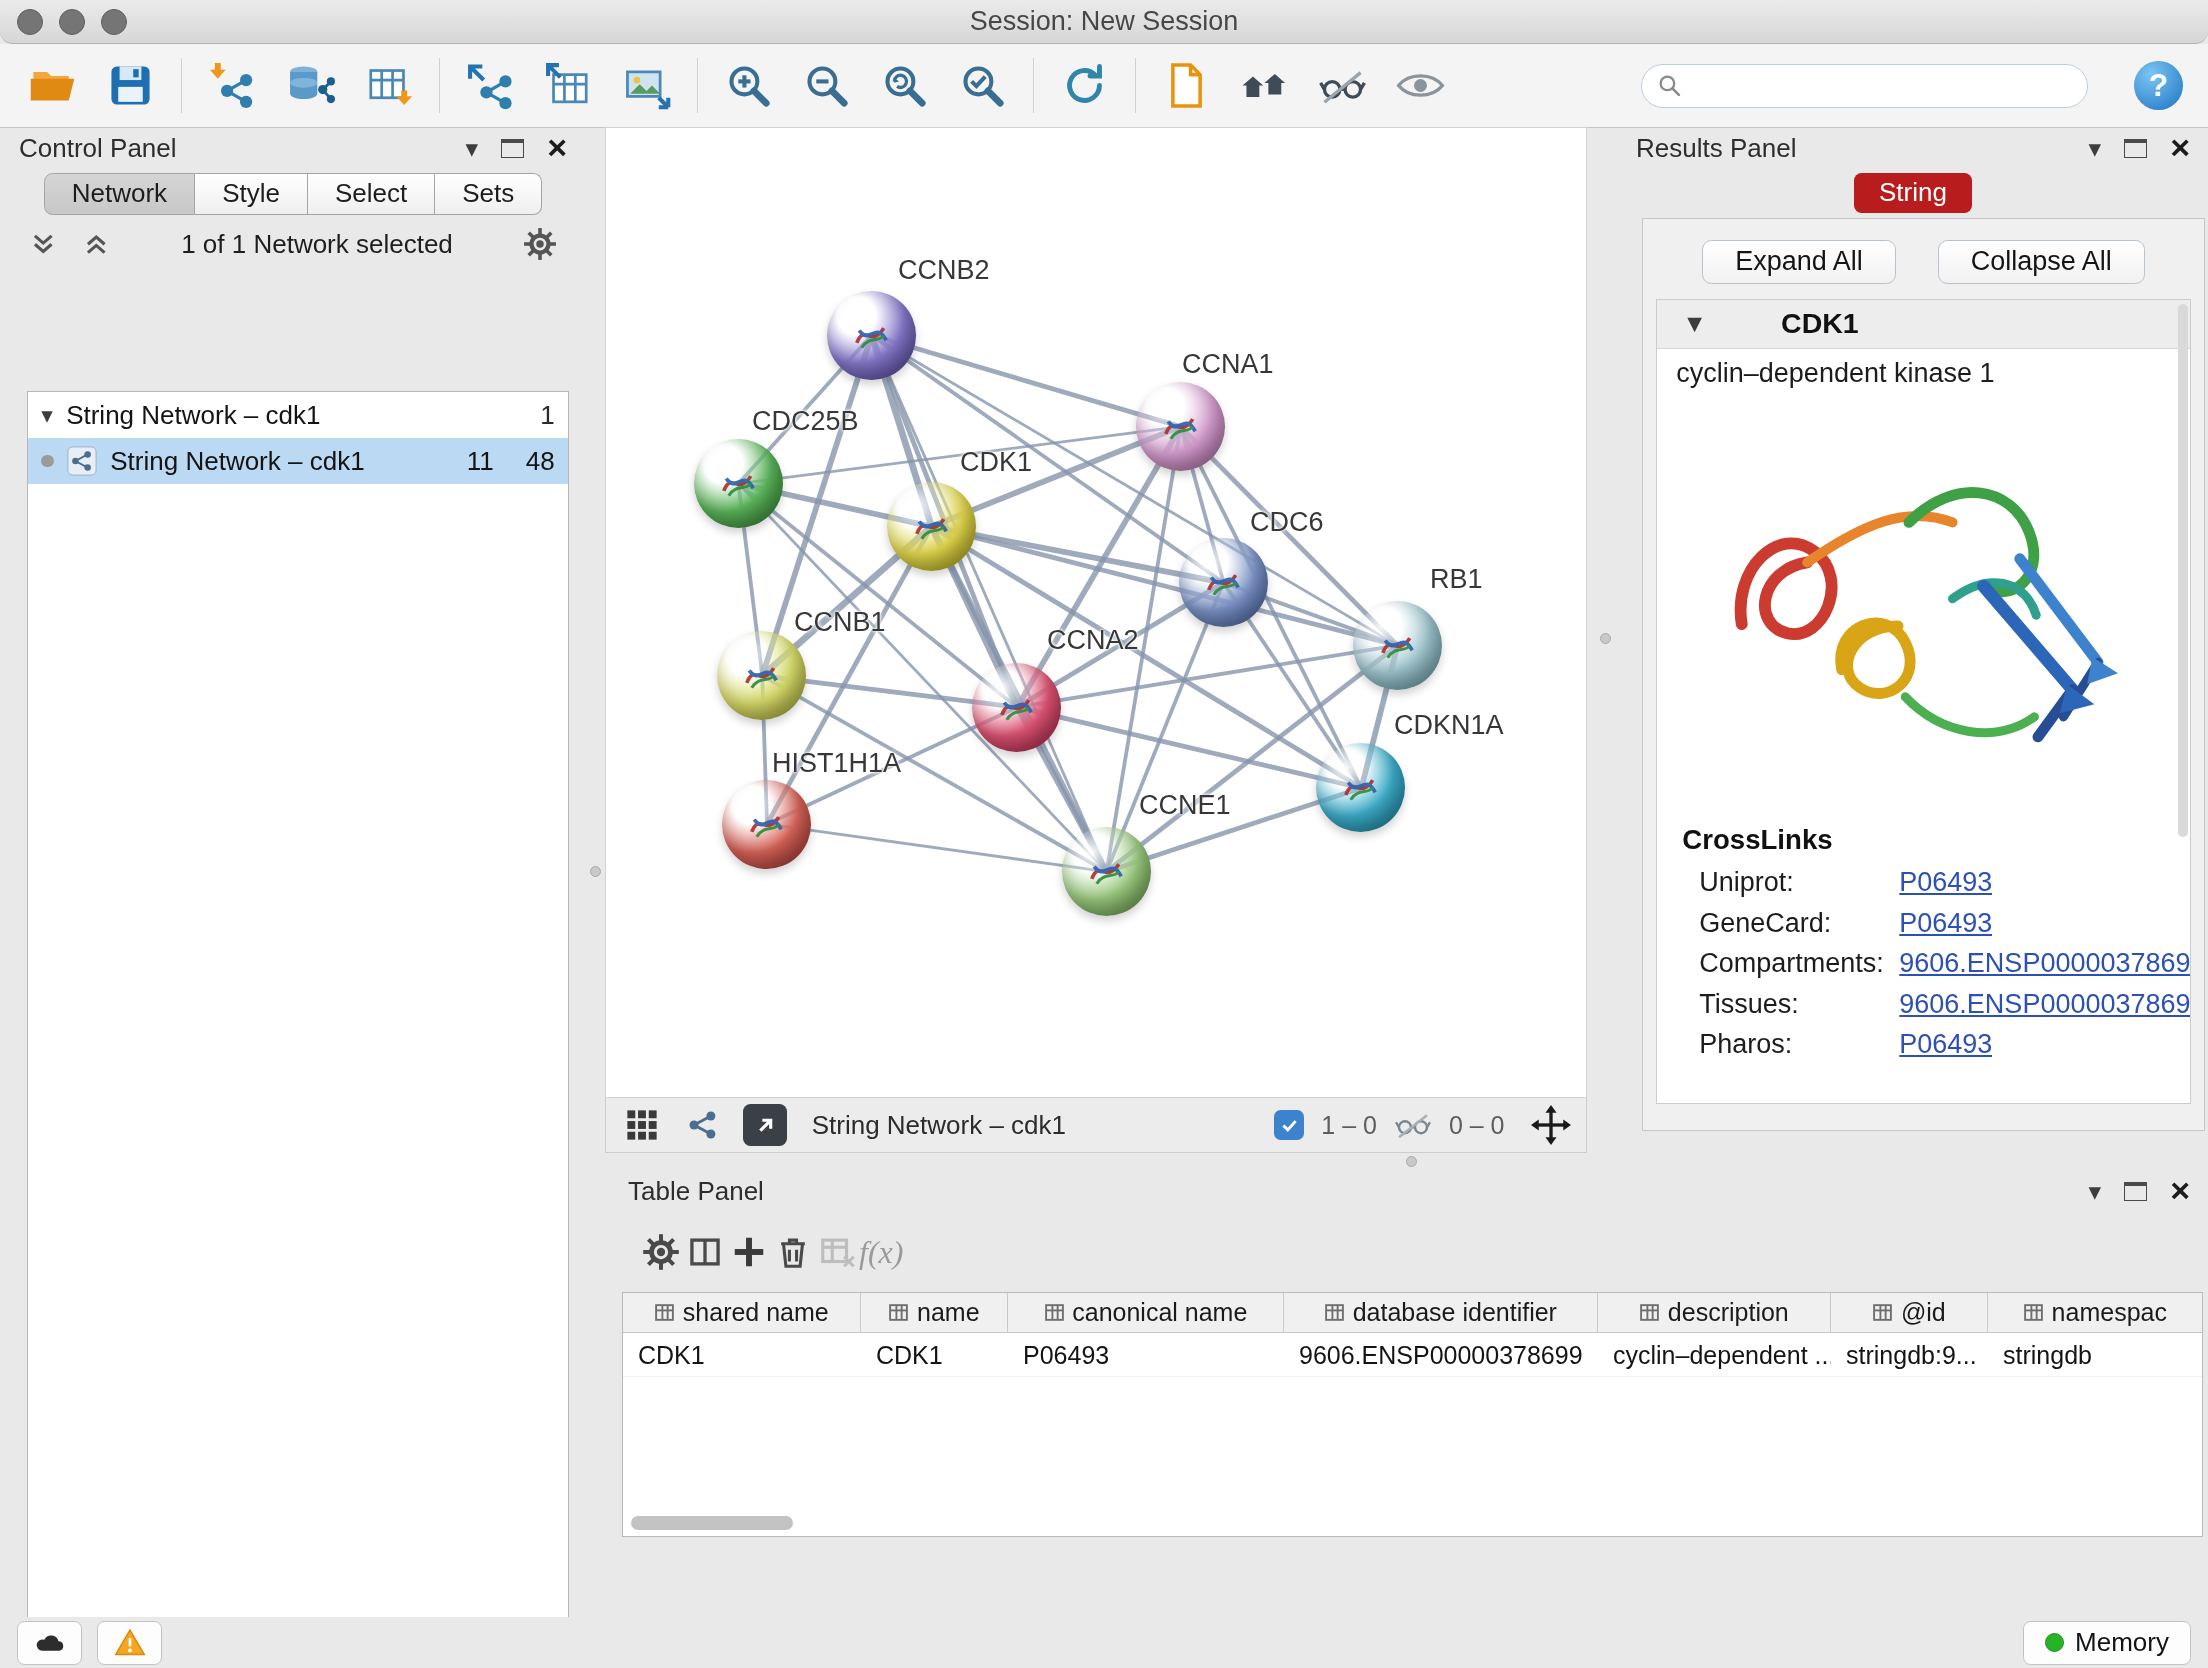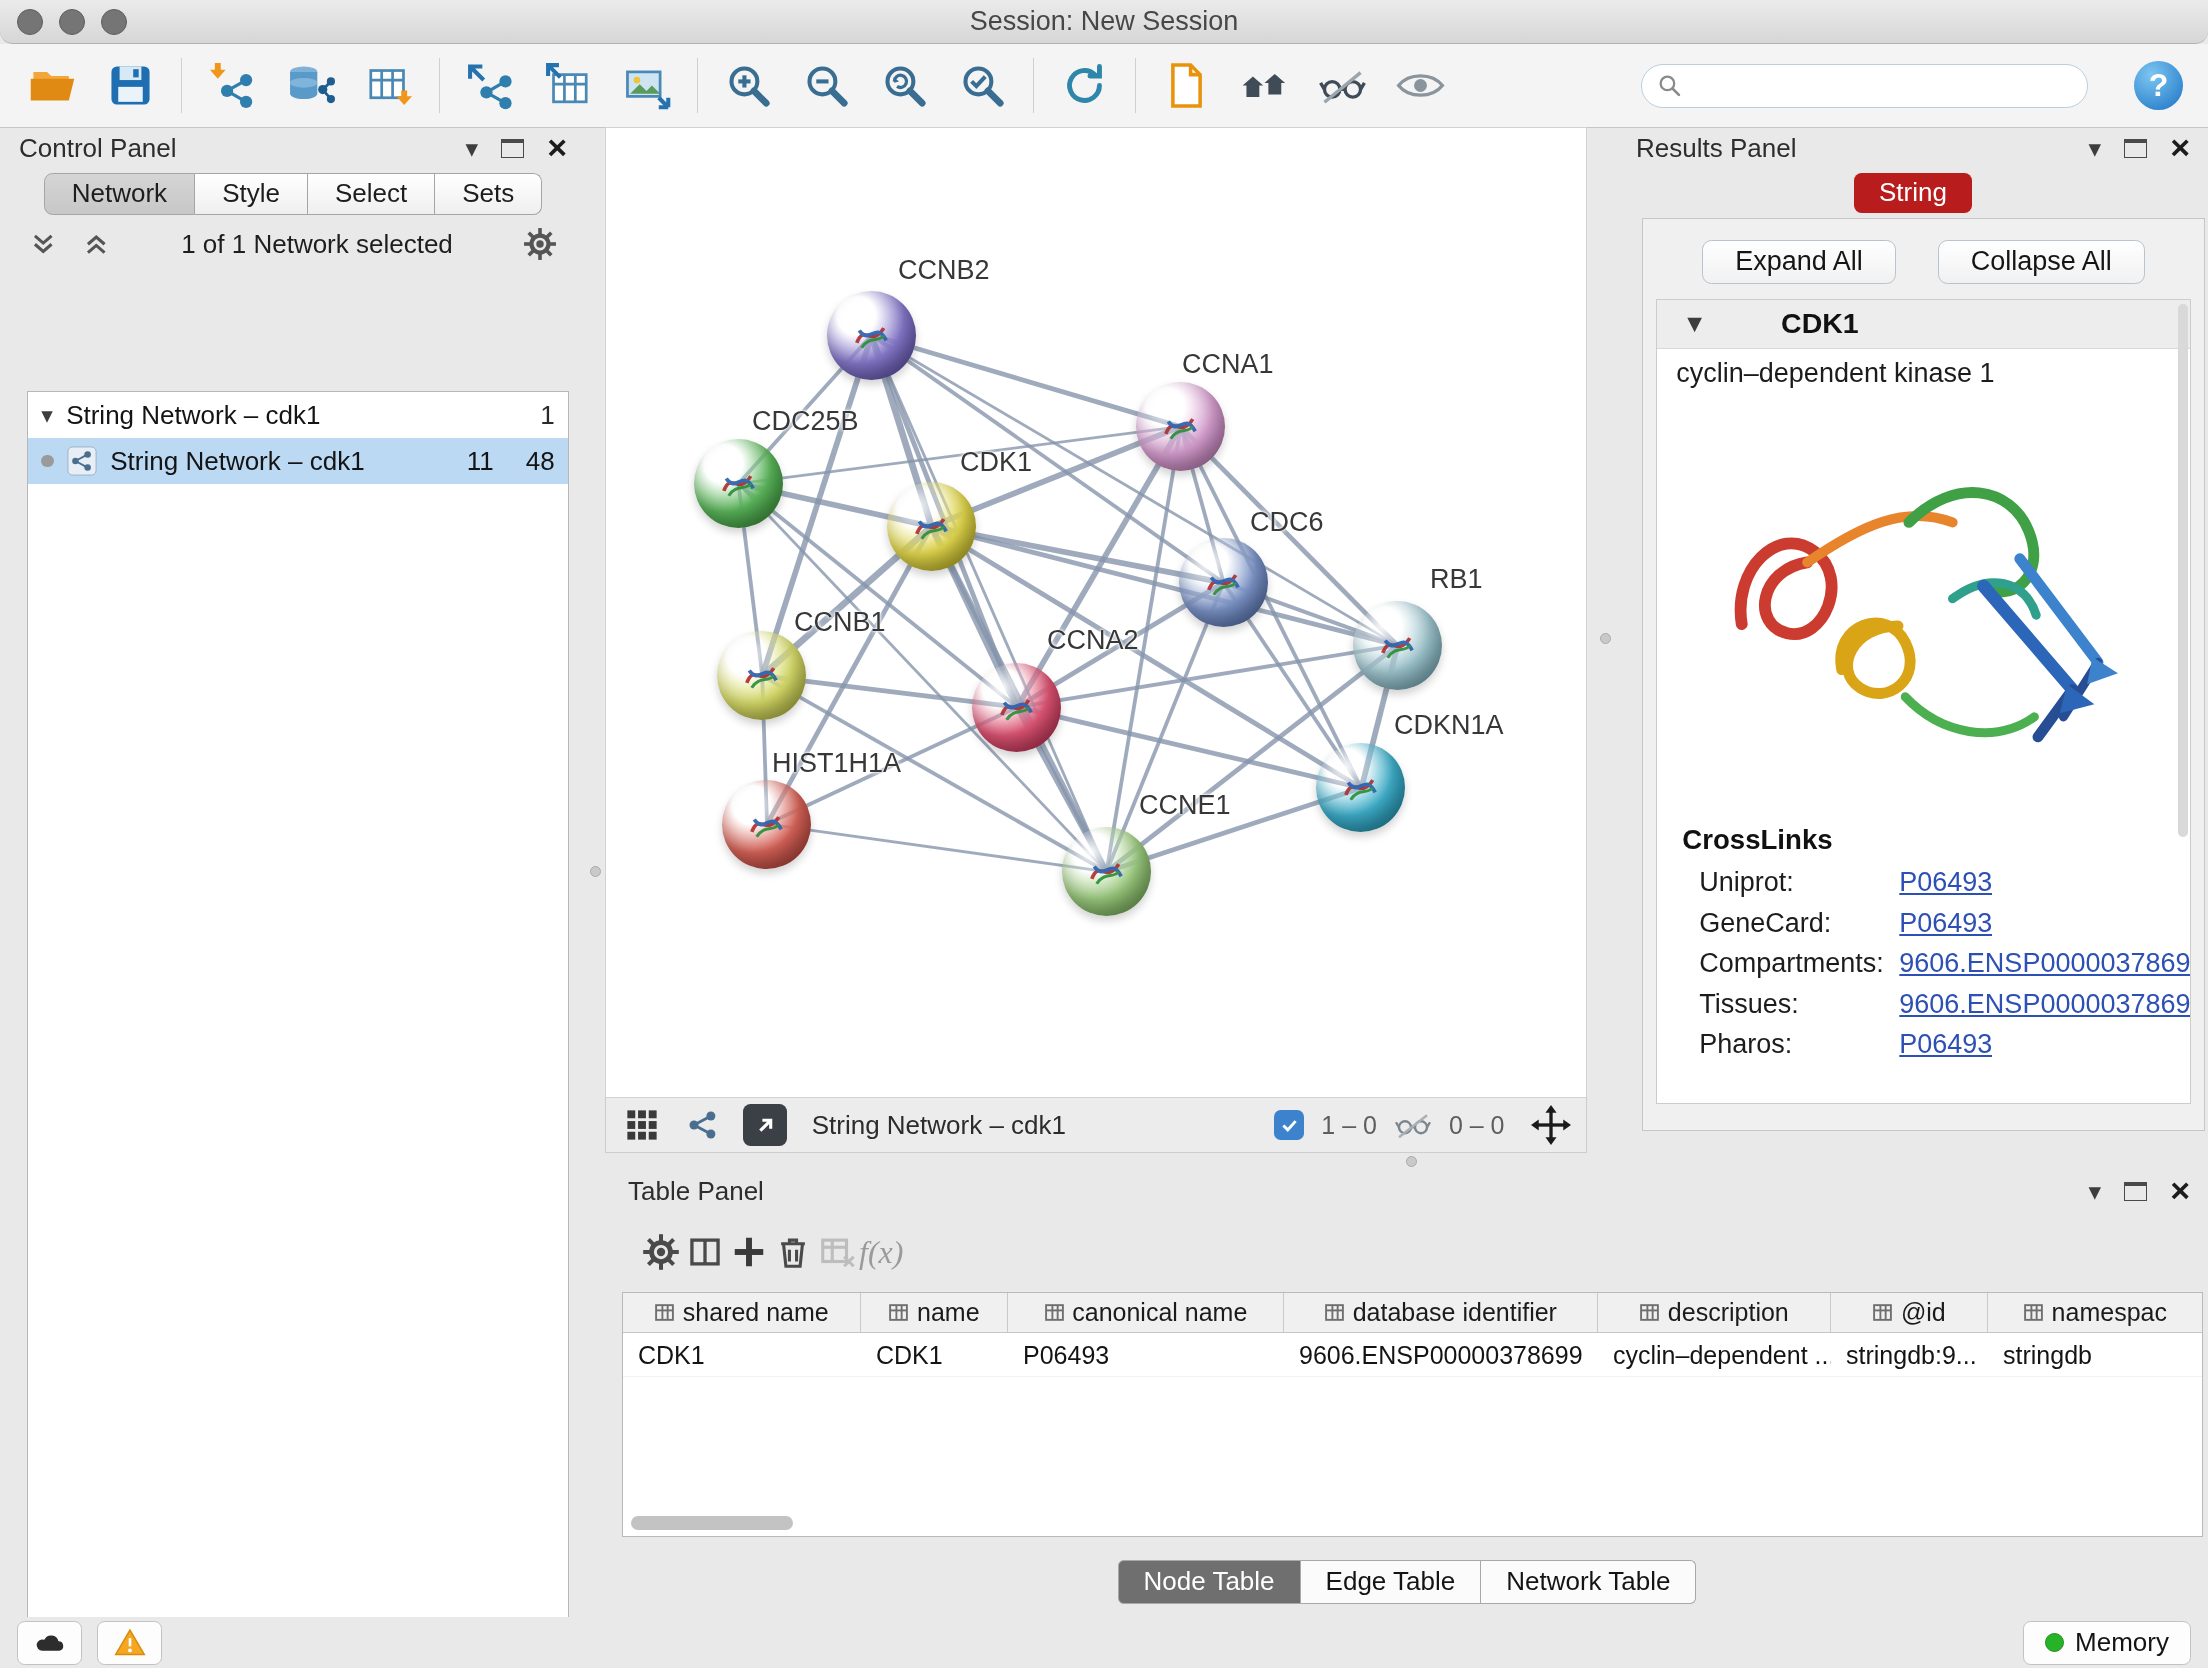--- a/index.html
+++ b/index.html
@@ -775,25 +775,20 @@
         <span class="td c0">CDK1</span>
         <span class="td c1">CDK1</span>
         <span class="td c2">P06493</span>
         <span class="td c3">9606.ENSP00000378699</span>
         <span class="td c4">cyclin–dependent ...</span>
         <span class="td c5">stringdb:9...</span>
         <span class="td c6">stringdb</span>
       </div>
       <div class="hscroll"></div>
     </div>
-    <div class="tp-tabs">
-      <span class="tp-tab active">Node Table</span>
-      <span class="tp-tab">Edge Table</span>
-      <span class="tp-tab">Network Table</span>
-    </div>
   </div>
 
   <div class="statusbar">
     <span class="sb-btn">
       <svg viewBox="0 0 36 24">
           <path d="M10 21a6 6 0 1 1 2-11.6A8 8 0 0 1 27 11a5 5 0 0 1 1 9.9z" fill="#2d2d2d"></path>
         </svg>
     </span>
     <span class="sb-btn">
       <svg viewBox="0 0 32 28">

